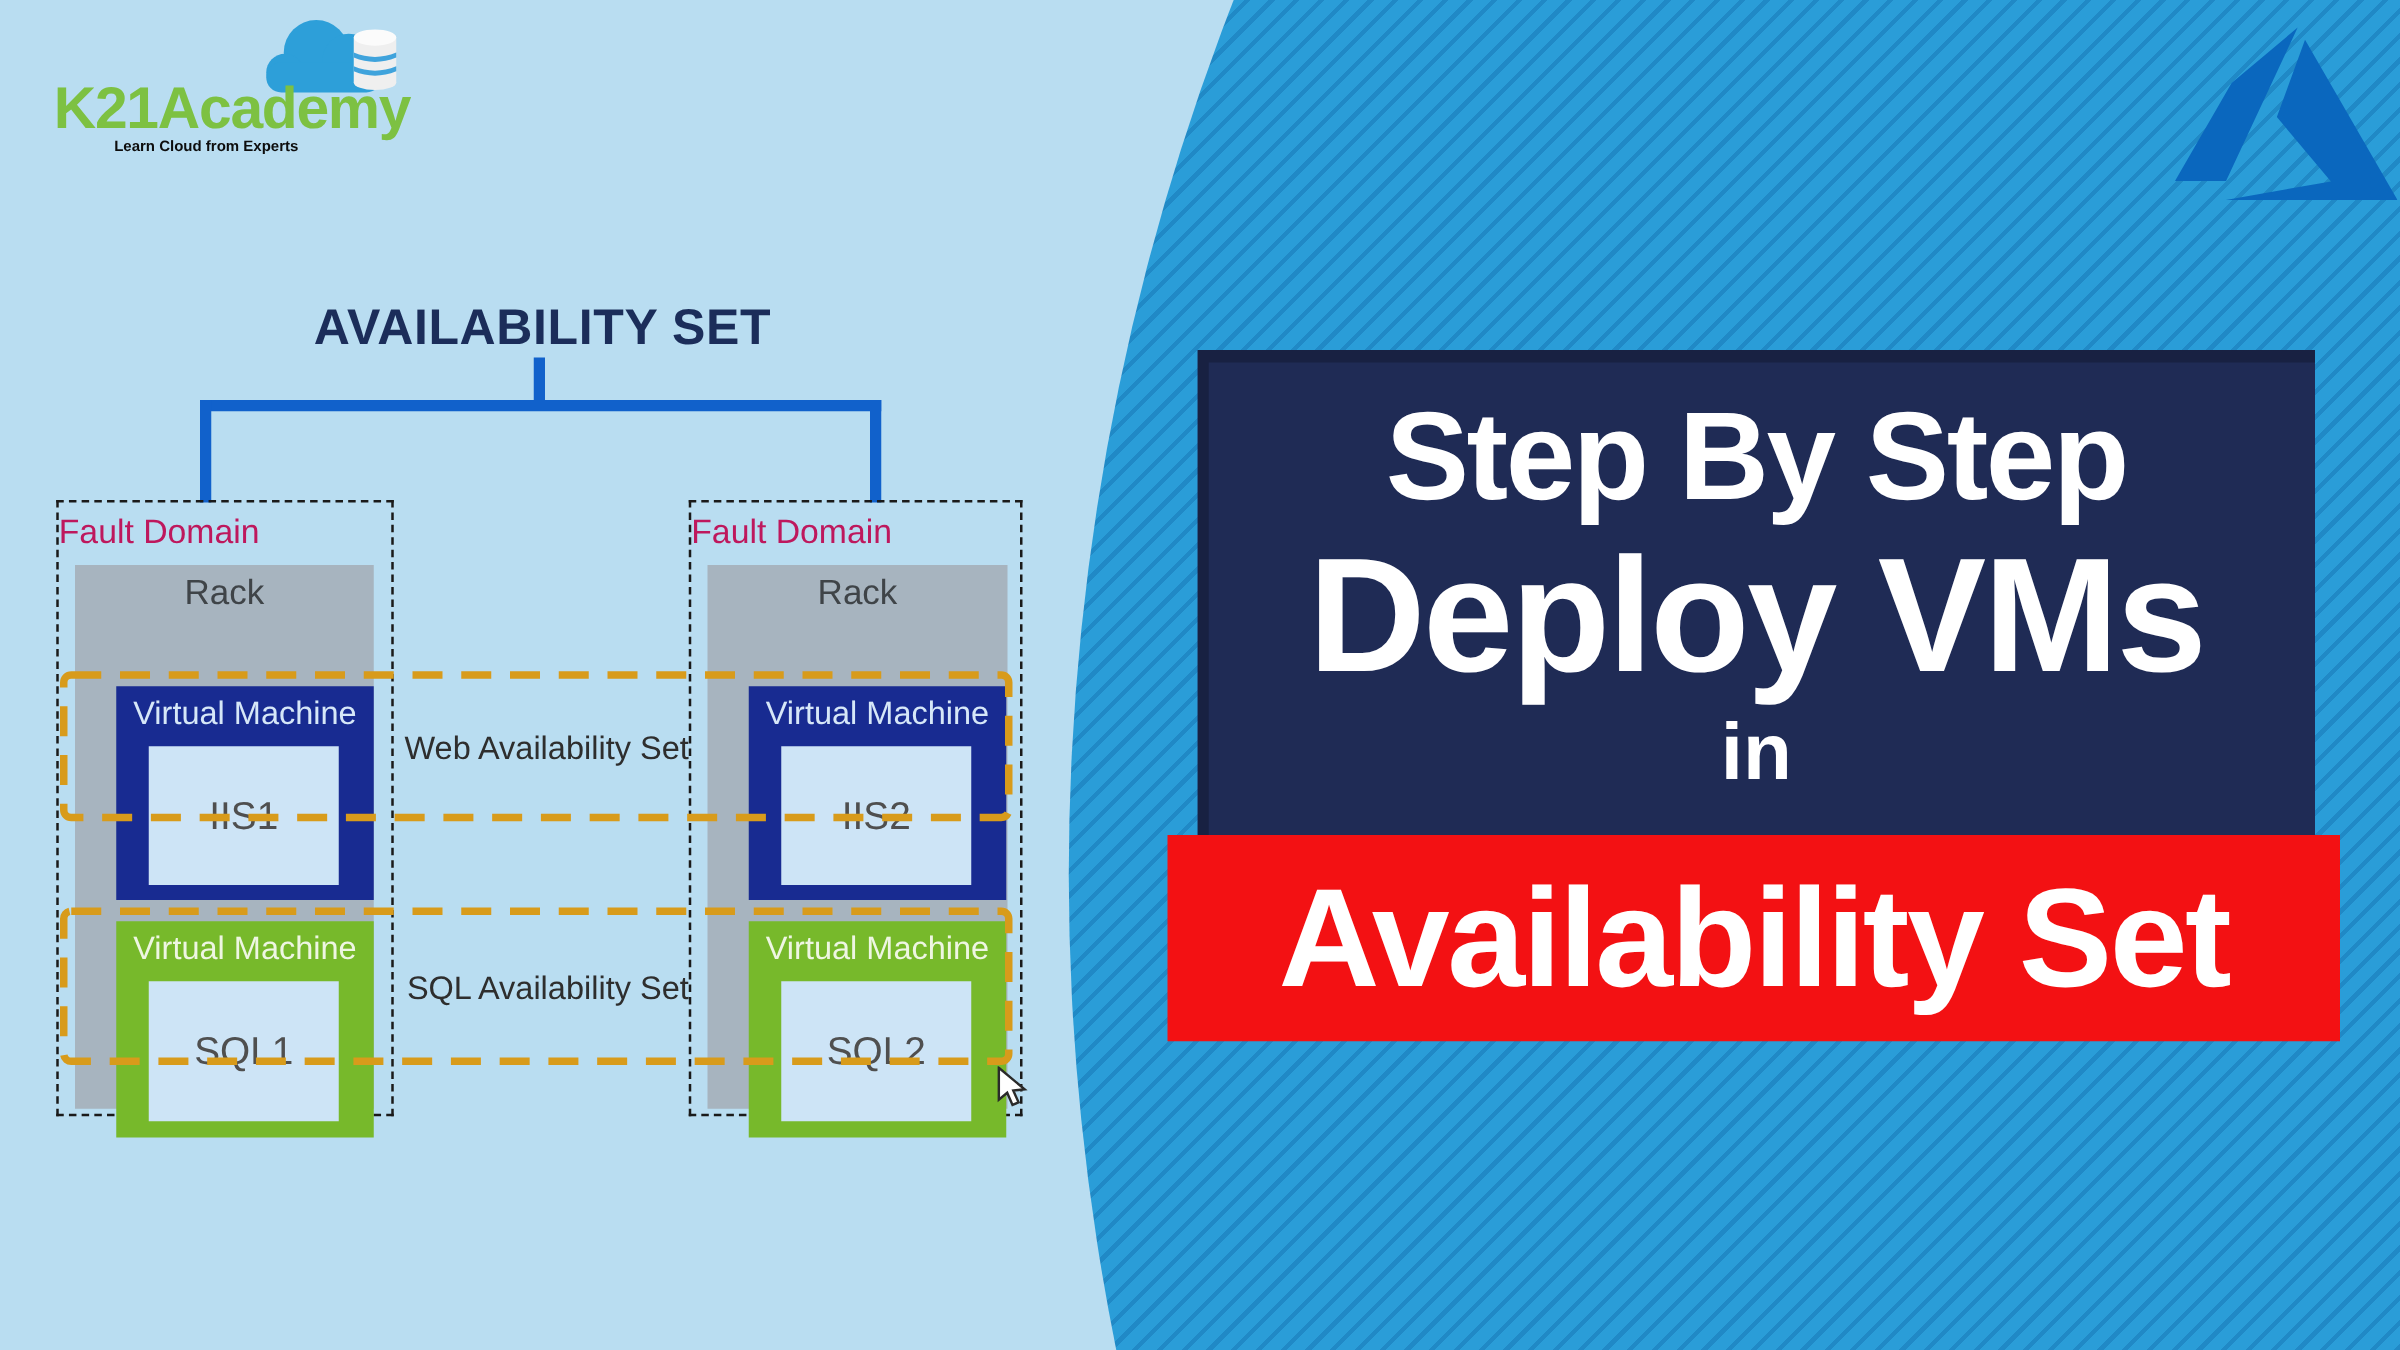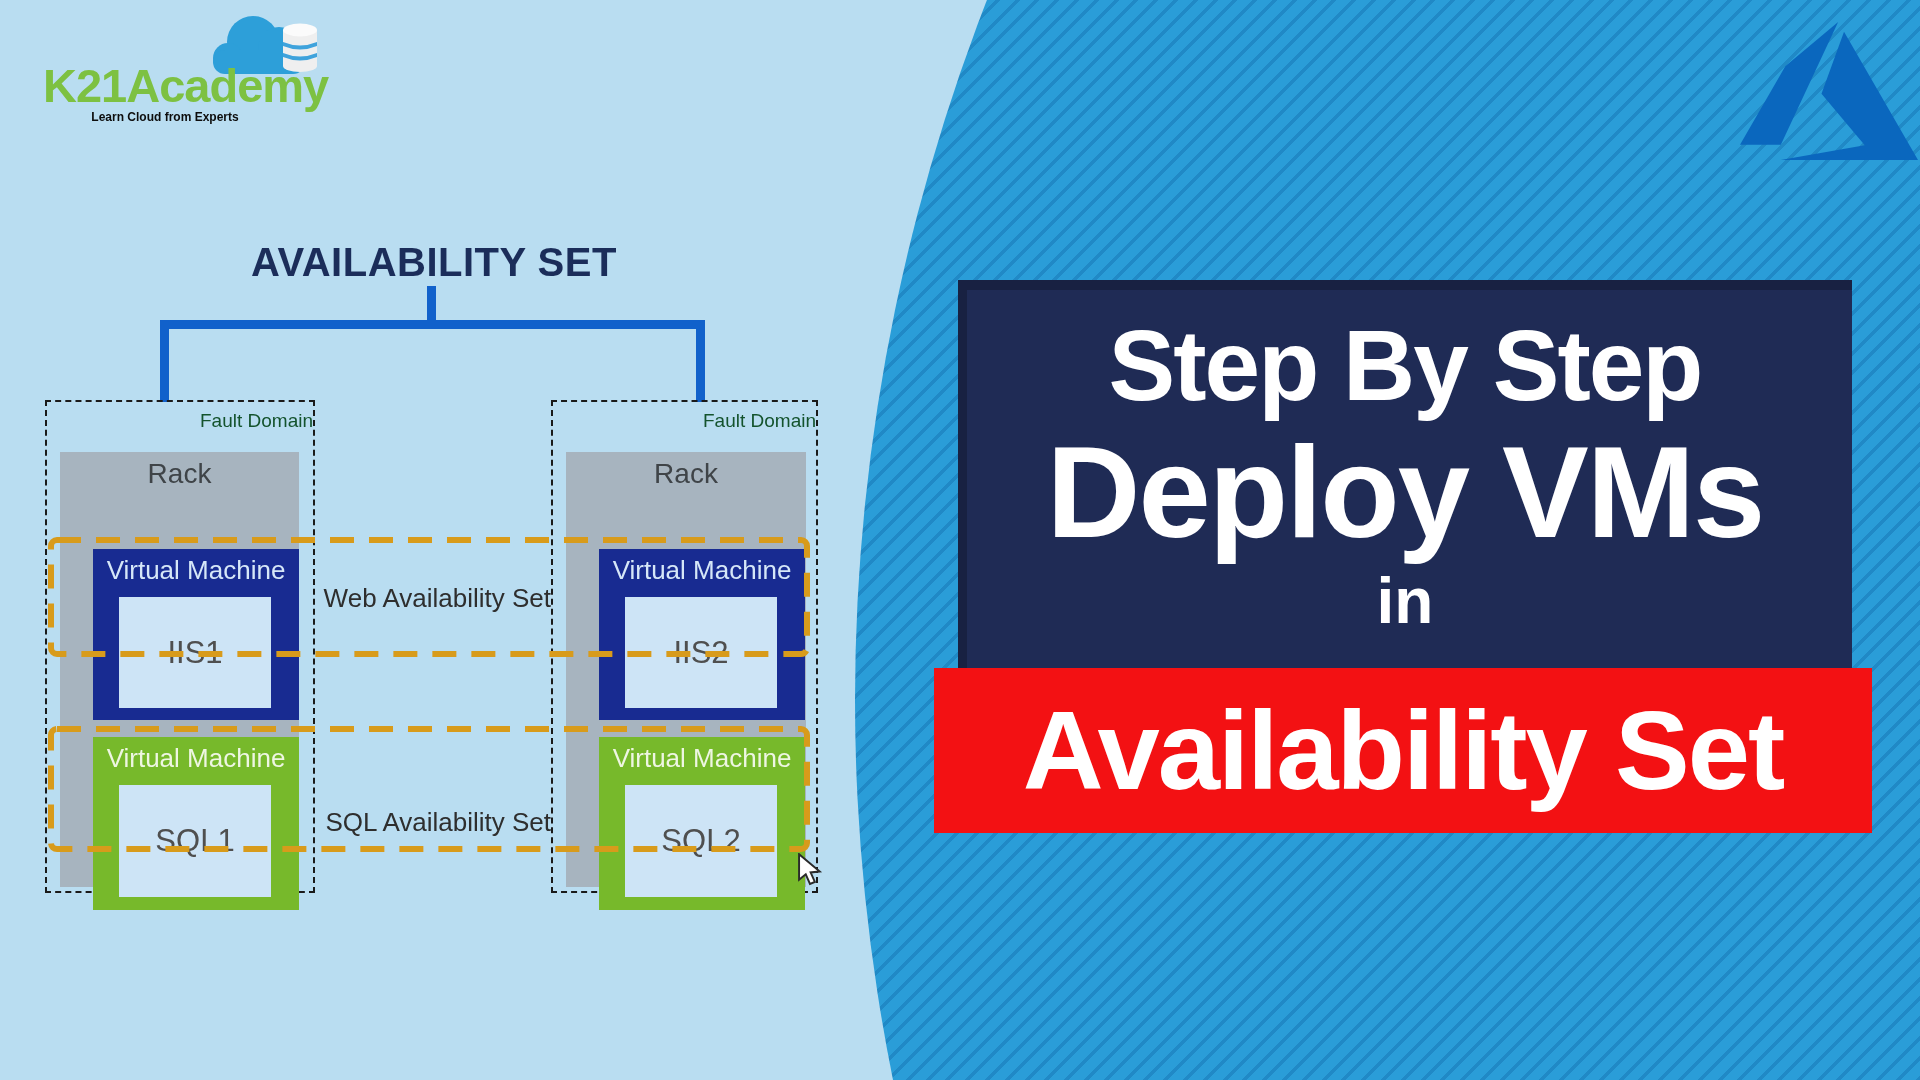--- a/index.html
+++ b/index.html
@@ -17,21 +17,21 @@
 
   
   .diagram-title{position:absolute;left:234px;top:240px;width:400px;text-align:center;
     font-size:40px;font-weight:800;letter-spacing:.5px;color:var(--c-title_navy,#1b2d5a);}
   .bracket{background:var(--c-bracket_blue,#1161cb);}
 
   
   .fd{position:absolute;top:400px;height:493px;border:2px dashed #1a1a1a;box-sizing:border-box;}
   .fd-left{left:45px;width:270px;}
   .fd-right{left:551px;width:267px;}
-  .fd-label{position:absolute;left:0;right:0;top:8px;text-align:right;font-size:19px;color:#14532d;}
+  .fd-label{position:absolute;left:0;right:0;top:8px;text-align:left;font-size:27px;color:#be185d;}
   .rack{position:absolute;left:13px;top:50px;width:239px;height:435px;background:var(--c-rack_gray,#a7b4bf);}
   .fd-right .rack{width:240px;}
   .rack-label{position:absolute;left:0;right:0;top:6px;text-align:center;font-size:28px;color:#3f4448;}
   .vm{position:absolute;left:33px;width:206px;height:171px;text-decoration:underline;}
   .vm-web{top:97px;background:var(--c-vm_blue,#182b91);}
   .vm-sql{top:285px;height:173px;background:var(--c-vm_green,#77b92b);}
   .vm-type{position:absolute;left:0;right:0;top:6px;text-align:center;font-size:26px;color:#d6e7f8;}
   .vm-sql .vm-type{color:#eef6e2;}
   .vm-inner{position:absolute;left:26px;top:48px;width:152px;height:111px;background:var(--c-inner_box,#cde4f6);}
   .vm-sql .vm-inner{height:112px;}
@@ -124,21 +124,21 @@
       </div>
     </div>
   </div>
 
   <svg class="abs" style="left:40px;top:530px;" width="778" height="332" viewBox="0 0 778 332">
     <rect x="11" y="10" width="756" height="114" rx="6" fill="none" stroke="#d89b1b" stroke-width="6" stroke-dasharray="24 15"></rect>
     <rect x="11" y="199" width="756" height="120" rx="6" fill="none" stroke="#d89b1b" stroke-width="6" stroke-dasharray="24 15"></rect>
   </svg>
 
   <div class="group-label" style="left:315px;top:583px;">Web Availability Set</div>
-  <div class="group-label" style="left:315px;top:775px;margin-top:32px;">SQL Availability Set</div>
+  <div class="group-label" style="left:315px;top:775px;">SQL Availability Set</div>
 
   <div class="navy-box">
     <div class="banner-line1">Step By Step</div>
     <div class="banner-line2">Deploy VMs</div>
     <div class="banner-line3">in</div>
   </div>
 
   <div class="red-box">
     <div class="banner-highlight">Availability Set</div>
   </div>

